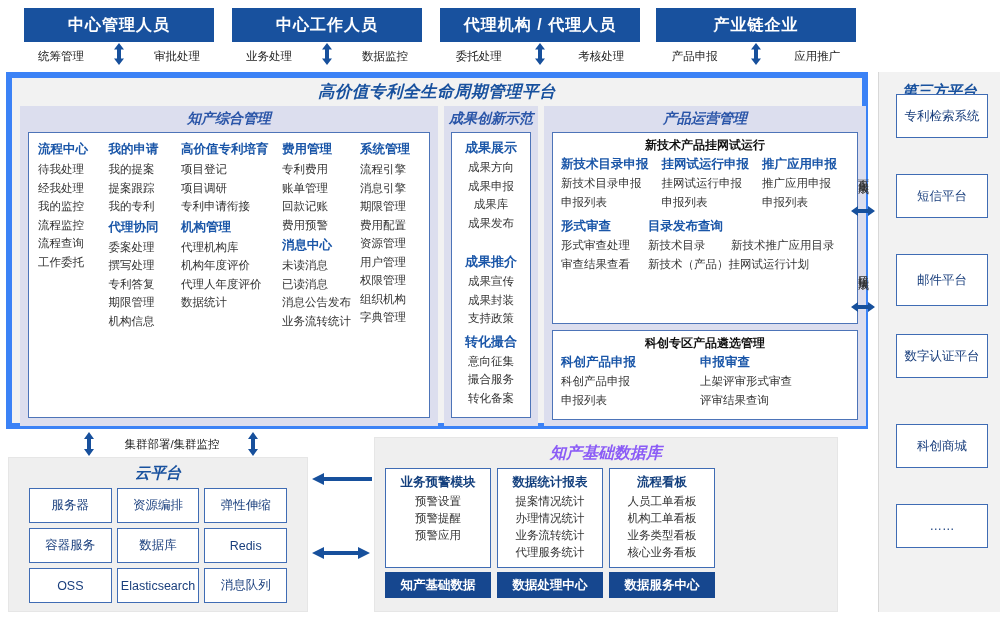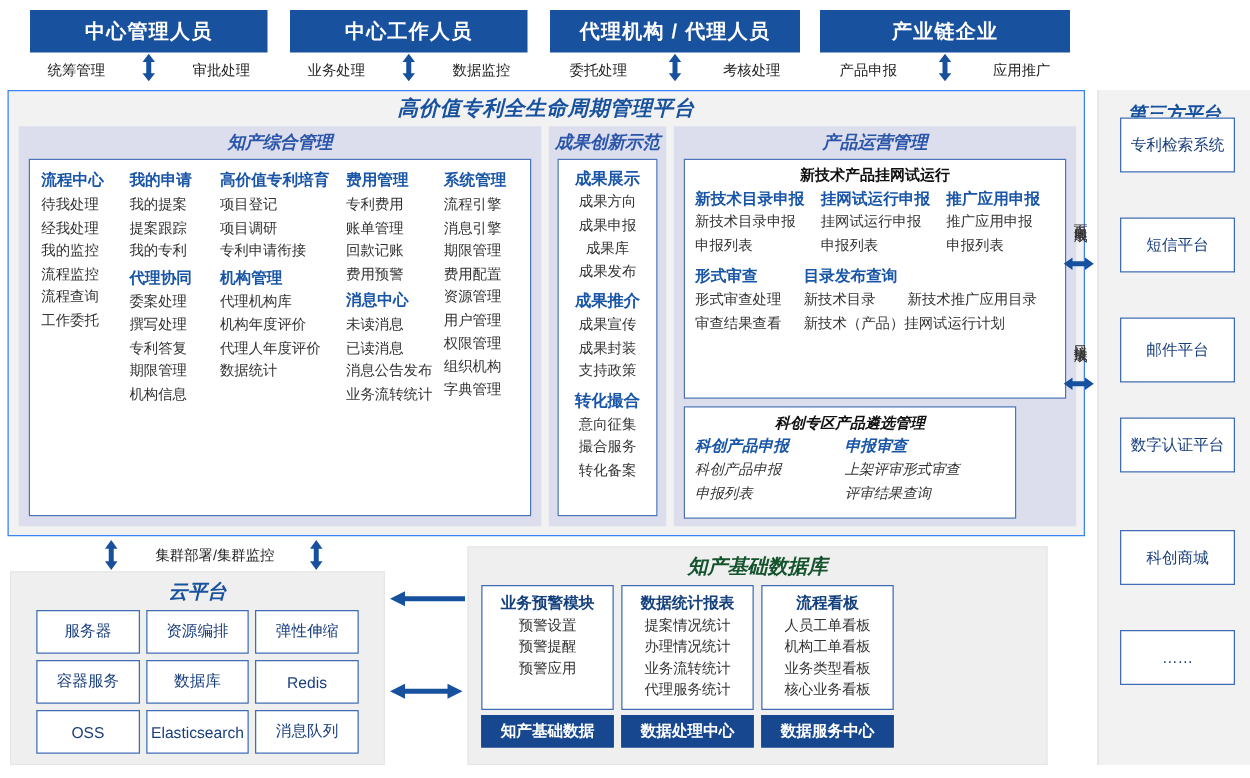--- a/index.html
+++ b/index.html
@@ -24,21 +24,21 @@
     height:34px;
   }
   .role-sub{
     font-size:11.5px;color:#222;
     height:22px;
   }
 
   
   .platform{
     left:6px;top:72px;width:862px;height:357px;
-    background:#f2f2f2;border:1px solid #3b82f6;
+    background:#f2f2f2;border:6px solid #3b82f6;
   }
   .platform-title{
     font-size:16.5px;font-weight:bold;font-style:italic;
     color:#18519e;letter-spacing:.5px;
     height:28px;width:100%;
   }
   .group{
     background:#dcdeee;
   }
   .group-title{
@@ -87,21 +87,21 @@
   .cloud-cell{
     border:1.5px solid #3f6cb4;background:#fff;
     font-size:12.5px;color:#1a3f7d;
   }
 
   
   .db{
     background:#efefef;border:1px solid #e6e6e6;
   }
   .db-title{
-    font-size:16px;font-weight:bold;font-style:italic;color:#14532d;
+    font-size:16px;font-weight:bold;font-style:italic;color:#8b5cf6;
   }
   .db-card{
     border:1.5px solid #3f6cb4;background:#fff;
   }
   .db-card-title{
     font-size:12.5px;font-weight:bold;color:#14407e;text-align:center;
     padding-top:5px;padding-bottom:2px;
   }
   .db-item{font-size:11.5px;color:#333;line-height:17px;text-align:center;white-space:nowrap;}
   .db-foot{
@@ -220,21 +220,21 @@
 
     <div class="abs group" style="left:432px;top:28px;width:94px;height:320px;">
       <div class="ctr group-title">成果创新示范</div>
       <div class="abs card" style="left:7px;top:26px;width:80px;height:286px;padding:7px 0 0 0;">
         <div id="ach-col" class="col" style="align-items:center;">
             <div class="colhead" style="text-align: center; font-size: 13px; margin-top: 0px;">成果展示</div>
             <div class="item" style="text-align: center;">成果方向</div>
             <div class="item" style="text-align: center;">成果申报</div>
             <div class="item" style="text-align: center;">成果库</div>
             <div class="item" style="text-align: center;">成果发布</div>
-            <div class="colhead" style="text-align: center; font-size: 13px; margin-top: 6px;">成果推介</div>
+            <div class="colhead" style="text-align: center; font-size: 13px; margin-top: 22px;">成果推介</div>
             <div class="item" style="text-align: center;">成果宣传</div>
             <div class="item" style="text-align: center;">成果封装</div>
             <div class="item" style="text-align: center;">支持政策</div>
             <div class="colhead" style="text-align: center; font-size: 13px; margin-top: 6px;">转化撮合</div>
             <div class="item" style="text-align: center;">意向征集</div>
             <div class="item" style="text-align: center;">撮合服务</div>
             <div class="item" style="text-align: center;">转化备案</div>
           </div>
       </div>
     </div>
@@ -267,21 +267,21 @@
                 <div class="item" style="white-space: pre;">形式审查处理</div>
                 <div class="item" style="white-space: pre;">审查结果查看</div>
               </div>
               <div class="col" style="width: 208px;">
                 <div class="colhead" style="font-size: 12.5px; line-height: 14px;">目录发布查询</div>
                 <div class="item" style="white-space: pre;">新技术目录        新技术推广应用目录</div>
                 <div class="item" style="white-space: pre;">新技术（产品）挂网试运行计划</div>
               </div>
             </div>
           </div>
-          <div class="abs card" style="left: 0px; top: 198px; width: 266px; height: 90px; font-style: italic;">
+          <div class="abs card" style="left: 0px; top: 198px; width: 306px; height: 90px;">
             <div class="sub-card-title">科创专区产品遴选管理</div>
             <div style="display: flex; padding: 0px 8px;">
               <div class="col" style="width: 140px;">
                 <div class="colhead" style="font-size: 12.5px; line-height: 14px;">科创产品申报</div>
                 <div class="item">科创产品申报</div>
                 <div class="item">申报列表</div>
               </div>
               <div class="col" style="width: 150px;">
                 <div class="colhead" style="font-size: 12.5px; line-height: 14px;">申报审查</div>
                 <div class="item">上架评审形式审查</div>

